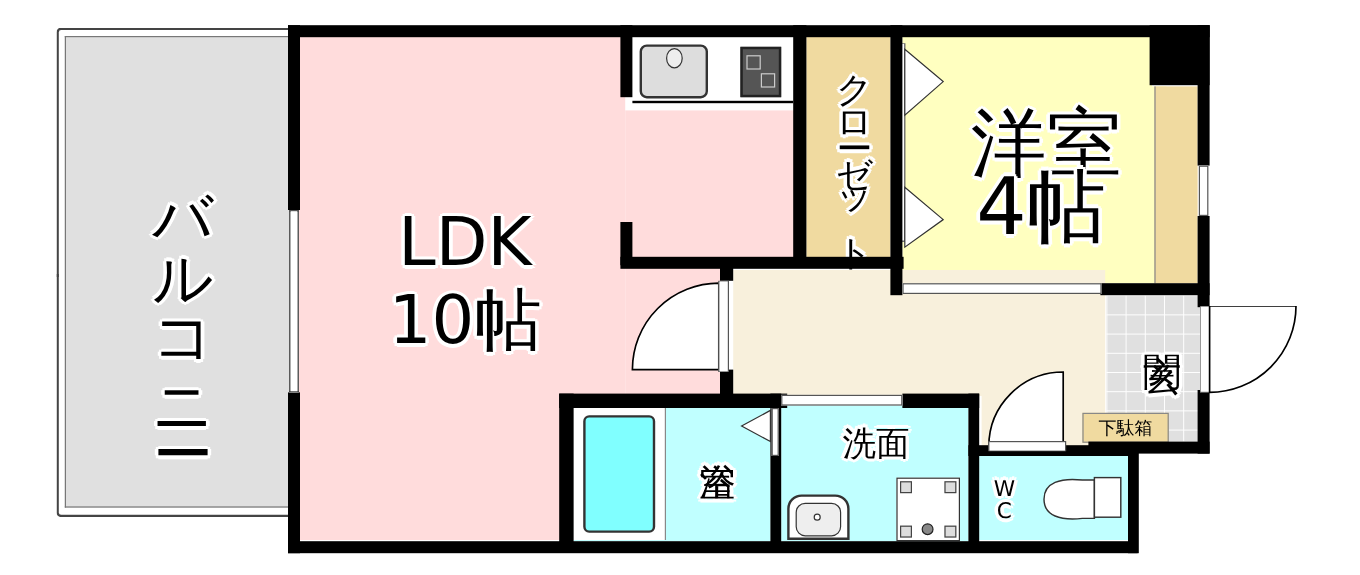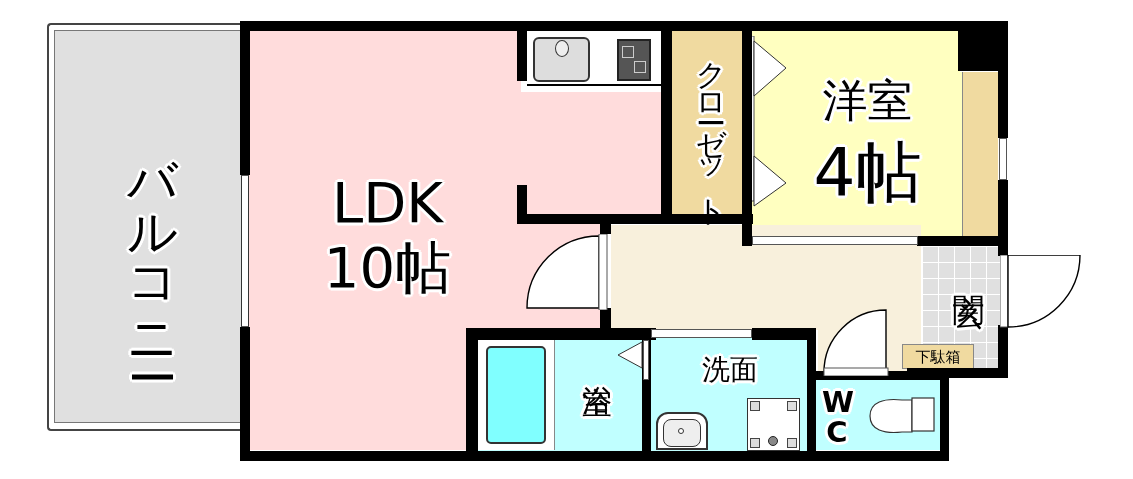--- a/index.html
+++ b/index.html
@@ -33,21 +33,21 @@
   <div class="abs" style="left:3px;top:5px;width:12px;height:12px;border:1px solid #ccc;"></div>
   <div class="abs" style="left:15px;top:20px;width:12px;height:12px;border:1px solid #ccc;"></div>
 </div>
 
 <div class="abs" style="left:672px;top:30px;width:70px;height:186px;background:#f0daa0;"></div>
 <div class="lbl vert" style="left:686px;top:40px;width:40px;font-size:30px;">クローゼット</div>
 
 <div class="abs" style="left:752px;top:30px;width:208px;height:206px;background:#ffffc0;"></div>
 <div class="abs" style="left:960px;top:72px;width:12px;height:164px;background:#ffffc0;"></div>
 <div class="abs" style="left:962px;top:72px;width:36px;height:164px;background:#f0daa0;border-left:1px solid #888;"></div>
-<div class="lbl" style="left:800px;top:78px;width:135px;font-size:45px;">洋室</div>
+<div class="lbl" style="left:800px;top:88px;width:135px;font-size:63px;text-align:right;">洋室</div>
 <div class="lbl" style="left:805px;top:140px;width:125px;font-size:66px;">4帖</div>
 
 <svg class="abs" style="left:748px;top:36px;" width="42" height="175">
   <rect x="0" y="0" width="6" height="165" fill="#fff" stroke="#555"></rect>
   <polygon points="6,5 38,32 6,60" fill="#fff" stroke="#333"></polygon>
   <polygon points="6,120 38,147 6,170" fill="#fff" stroke="#333"></polygon>
 </svg>
 
 <div class="abs" style="left:611px;top:225px;width:310px;height:105px;background:#f8f0dc;"></div>
 <div class="abs" style="left:818px;top:330px;width:103px;height:42px;background:#f8f0dc;"></div>
@@ -71,21 +71,21 @@
 </div>
 <div class="abs" style="left:747px;top:398px;width:53px;height:53px;background:#fff;border:1px solid #333;">
   <div class="abs" style="left:2px;top:2px;width:10px;height:10px;background:#ddd;border:1px solid #444;"></div>
   <div class="abs" style="right:2px;top:2px;width:10px;height:10px;background:#ddd;border:1px solid #444;"></div>
   <div class="abs" style="left:2px;bottom:2px;width:10px;height:10px;background:#ddd;border:1px solid #444;"></div>
   <div class="abs" style="right:2px;bottom:2px;width:10px;height:10px;background:#ddd;border:1px solid #444;"></div>
   <div class="abs" style="left:20px;bottom:4px;width:10px;height:10px;border:1px solid #222;border-radius:50%;background:#888;"></div>
 </div>
 
 <div class="abs" style="left:816px;top:380px;width:125px;height:70px;background:#c0ffff;"></div>
-<div class="lbl" style="left:822px;top:387px;width:30px;font-size:29px;line-height:1.05;word-break:break-all;font-weight:bold;">WC</div>
+<div class="lbl" style="left:822px;top:399px;width:30px;font-size:18px;line-height:1.05;word-break:break-all;">WC</div>
 <svg class="abs" style="left:862px;top:394px;" width="78" height="44">
   <path d="M8 22 C8 8,22 4,40 6 L50 6 L50 38 L40 38 C22 40,8 36,8 22 Z" fill="#fff" stroke="#333" stroke-width="1.2"></path>
   <rect x="50" y="4" width="22" height="33" fill="#fff" stroke="#333" stroke-width="1.2"></rect>
 </svg>
 
 <div class="wall" style="left:240px;top:21px;width:768px;height:10px;"></div>
 <div class="wall" style="left:240px;top:21px;width:10px;height:154px;"></div>
 <div class="wall" style="left:240px;top:327px;width:10px;height:134px;"></div>
 <div class="wall" style="left:240px;top:451px;width:708px;height:10px;"></div>
 <div class="wall" style="left:517px;top:21px;width:10px;height:60px;"></div>

